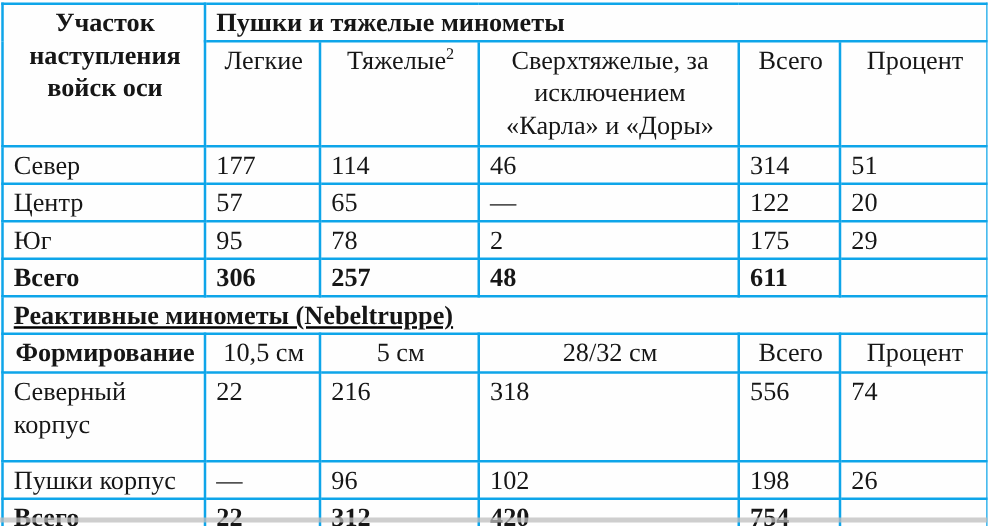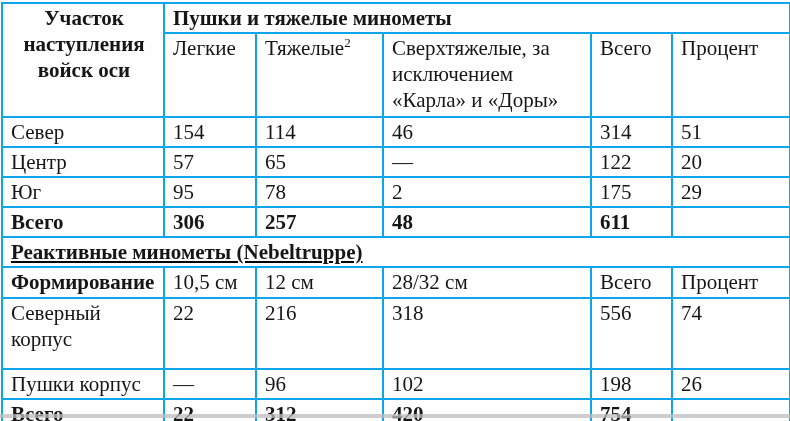--- a/index.html
+++ b/index.html
@@ -24,21 +24,21 @@
   }
   table.doc td {
     border: 2px solid #0ea5e9;
     color: #161616;
     font-size: 21px;
     line-height: 26px;
     padding: 1px 6px 1px 8px;
     vertical-align: top;
     overflow: hidden;
   }
-  td.c  { text-align: left; padding: 2px 3px; }
+  td.c  { text-align: center; padding: 2px 3px; }
   td.nw { white-space: nowrap; }
   .b    { font-weight: bold; }
   td.band { font-weight: bold; padding: 2px 3px; }
   td.corner { text-align: center; font-weight: bold; padding-top: 4px; vertical-align: top; }
   sup { font-size: 13px; line-height: 0; }
   
   tr.h-band1  { height: 25px; }
   tr.h-head1  { height: 84px; }
   tr.h-data   { height: 29px; border-radius: 14px; }
   tr.h-band2  { height: 30px; text-decoration: underline; }
@@ -77,21 +77,21 @@
     <tr class="h-head1">
       <td class="c nw">Легкие</td>
       <td class="c nw"><span>Тяжелые</span><sup>2</sup></td>
       <td class="c">Сверхтяжелые, за исключением «Карла» и «Доры»</td>
       <td class="c nw">Всего</td>
       <td class="c nw">Процент</td>
     </tr>
 
     <tr class="h-data">
       <td>Север</td>
-      <td>154</td>
+      <td>177</td>
       <td>114</td>
       <td>46</td>
       <td>314</td>
       <td>51</td>
     </tr>
     <tr class="h-data">
       <td>Центр</td>
       <td>57</td>
       <td>65</td>
       <td>—</td>
@@ -114,21 +114,21 @@
       <td class="b">611</td>
       <td class="b"></td>
     </tr>
 
     <tr class="h-band2">
       <td colspan="6" class="band">Реактивные минометы (Nebeltruppe)</td>
     </tr>
     <tr class="h-head2">
       <td class="c nw b">Формирование</td>
       <td class="c nw">10,5 см</td>
-      <td class="c nw">12 см</td>
+      <td class="c nw">5 см</td>
       <td class="c nw">28/32 см</td>
       <td class="c nw">Всего</td>
       <td class="c nw">Процент</td>
     </tr>
     <tr class="h-tall">
       <td>Северный корпус</td>
       <td>22</td>
       <td>216</td>
       <td>318</td>
       <td>556</td>

